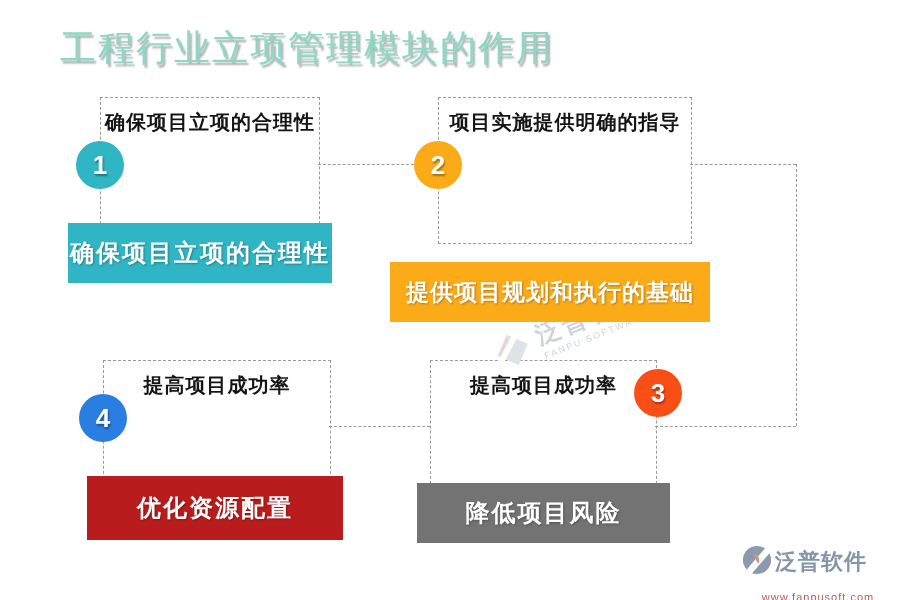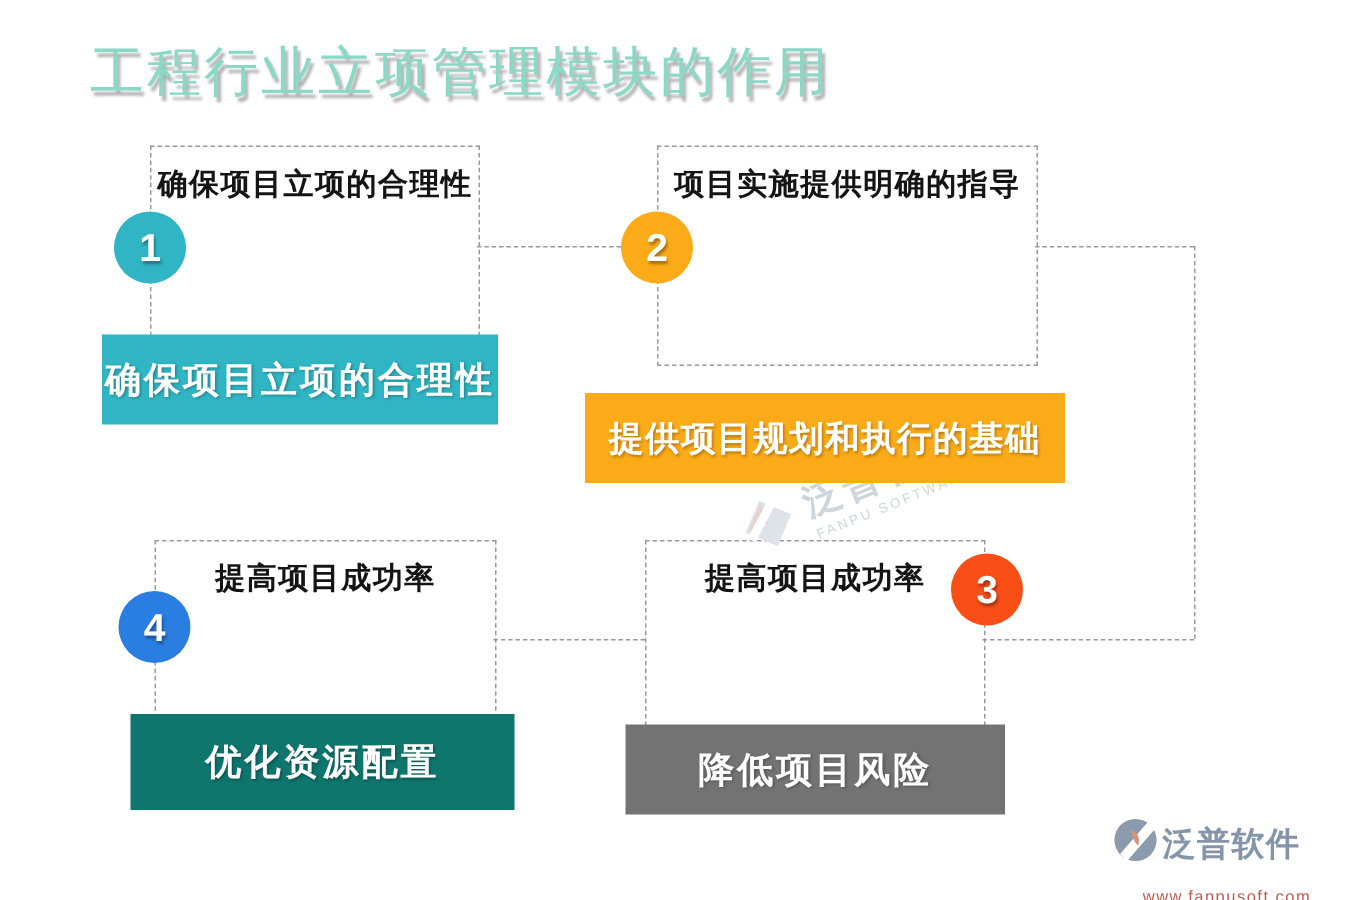--- a/index.html
+++ b/index.html
@@ -90,21 +90,21 @@
   <div class="rect rect-3">
     <div class="heading">提高项目成功率</div>
   </div>
   <div class="circle circle-3" style="background: rgb(249, 78, 22);">3</div>
   <div class="band band-3" style="background: #737373;">降低项目风险</div>
 
   <div class="rect rect-4">
     <div class="heading">提高项目成功率</div>
   </div>
   <div class="circle circle-4" style="background: rgb(42, 125, 225);">4</div>
-  <div class="band band-4" style="background: #0f766e;">优化资源配置</div>
+  <div class="band band-4" style="background: #b91c1c;">优化资源配置</div>
 
   <div class="hline conn-1-2"></div>
   <div class="hline conn-r-top"></div>
   <div class="vline conn-r-side"></div>
   <div class="hline conn-r-bottom"></div>
   <div class="hline conn-4-3"></div>
 
   <div class="watermark">
     <span>
       <svg width="42" height="42" viewBox="0 0 40 40">

